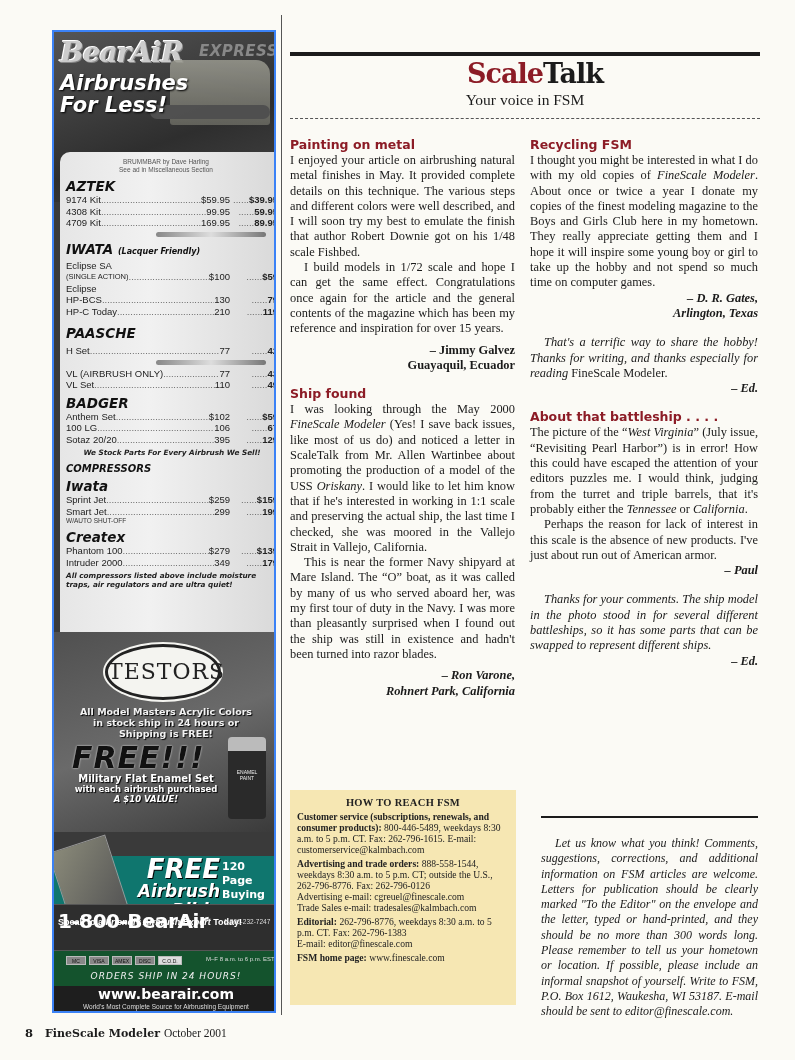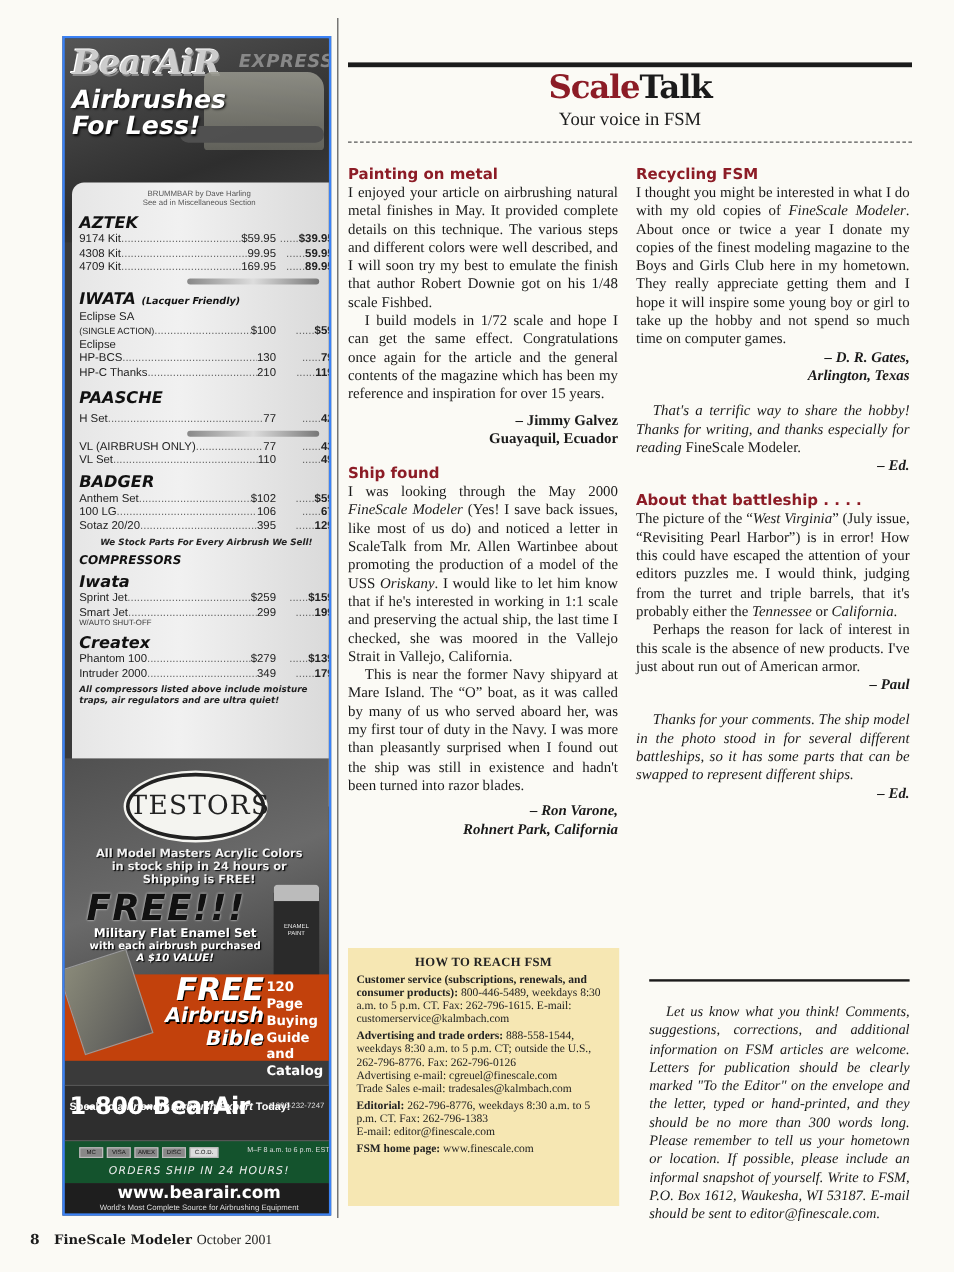--- a/index.html
+++ b/index.html
@@ -29,21 +29,21 @@
   .note { font-family: "DejaVu Sans", sans-serif; font-weight: bold; font-style: italic; font-size: 7.3px; line-height: 9px; text-align: center; margin-top: 3px; }
   .testors-area { position: absolute; left: 0; top: 600px; width: 224px; height: 200px; background: linear-gradient(160deg,#505050,#6a6a6a 50%,#3a3a3a); }
   .testors-oval { position: absolute; left: 51px; top: 12px; width: 116px; height: 56px; border-radius: 50%; background: #f4f4f0; border: 3px solid #222; box-shadow: 0 0 0 2px #f4f4f0; text-align: center; font-family: "DejaVu Serif", serif; font-size: 22px; line-height: 50px; color: #222; letter-spacing: 1px; }
   .testors-text { position: absolute; left: 0; top: 74px; width: 224px; text-align: center; font-family: "DejaVu Sans", sans-serif; font-weight: bold; font-size: 9.5px; line-height: 11px; color: #f2f2f2; text-shadow: 1px 1px 1px #000; }
   .free { position: absolute; left: 18px; top: 108px; font-family: "DejaVu Sans", sans-serif; font-weight: bold; font-style: italic; font-size: 30px; color: #111; text-shadow: 0 0 2px #fff; letter-spacing: 1px; }
   .enamel { position: absolute; left: 12px; top: 142px; width: 160px; text-align: center; font-family: "DejaVu Sans", sans-serif; font-weight: bold; font-size: 8.5px; line-height: 10px; color: #fff; text-shadow: 1px 1px 1px #000; }
   .enamel .big { font-size: 10px; }
   .enamel .val { font-style: italic; }
   .jar { position: absolute; right: 12px; top: 105px; width: 38px; height: 82px; background: #2a2a2a; border-radius: 4px; border-top: 14px solid #bbb; }
   .jar span { position: absolute; left: 4px; top: 18px; width: 30px; font-family: "Liberation Sans", sans-serif; font-size: 5px; color: #eee; text-align: center; line-height: 6px; }
-  .bible-area { position: absolute; left: 0; top: 780px; width: 224px; height: 72px; background: #c2410c; }
+  .bible-area { position: absolute; left: 0; top: 824px; width: 224px; height: 72px; background: #0f766e; }
   .bible-book { position: absolute; left: 4px; top: -14px; width: 60px; height: 74px; background: linear-gradient(135deg,#8b8b7a,#555); transform: rotate(-18deg); border: 1px solid #999; }
   .bible-free { position: absolute; left: 80px; top: 0px; text-align: right; width: 86px; font-family: "DejaVu Sans", sans-serif; font-weight: bold; font-style: italic; color: #fff; text-shadow: 1px 1px 0 #000; }
   .bible-free .f1 { font-size: 26px; line-height: 26px; }
   .bible-free .f2 { font-size: 17px; line-height: 19px; }
   .bible-side { position: absolute; left: 168px; top: 4px; font-family: "DejaVu Sans", sans-serif; font-weight: bold; font-size: 11px; line-height: 14px; color: #fff; }
   .phone-area { position: absolute; left: 0; top: 872px; width: 224px; height: 46px; background: #2e2e2e; border-top: 1px solid #555; }
   .phone-big { position: absolute; left: 4px; top: 4px; font-family: "DejaVu Sans", sans-serif; font-weight: bold; font-size: 20px; color: #fff; letter-spacing: -0.5px; }
   .phone-small { position: absolute; left: 170px; top: 13px; font-family: "Liberation Sans", sans-serif; font-size: 6.5px; color: #ddd; }
   .speak { position: absolute; left: 4px; top: 12px; font-family: Liberation Sans, sans-serif; font-weight: bold; font-size: 9px; color: #fff; white-space: nowrap; }
   .speak i { font-style: italic; }
@@ -52,21 +52,21 @@
   .card { width: 20px; height: 9px; background: #888; border: 1px solid #bbb; font-size: 5px; color: #111; text-align: center; line-height: 8px; font-family: "Liberation Sans", sans-serif; }
   .hours { position: absolute; left: 152px; top: 5px; font-family: "Liberation Sans", sans-serif; font-size: 6px; color: #ddd; }
   .ship24 { position: absolute; left: 0; top: 20px; width: 224px; text-align: center; font-family: "DejaVu Sans", sans-serif; font-style: italic; font-size: 9px; color: #eee; letter-spacing: 1px; }
   .url-area { position: absolute; left: 0; top: 954px; width: 224px; height: 29px; background: #1e1e1e; text-align: center; }
   .url { font-family: "DejaVu Sans", sans-serif; font-weight: bold; font-size: 14px; color: #fff; line-height: 17px; }
   .tagline { font-family: "Liberation Sans", sans-serif; font-size: 6.5px; color: #ddd; }
 
   
   .vrule { position: absolute; left: 281px; top: 15px; width: 1px; height: 1000px; background: #555; }
   .top-bar { position: absolute; left: 290px; top: 52px; width: 470px; height: 4px; background: #1b1b1b; }
-  .title { position: absolute; left: 290px; top: 58px; width: 470px; text-align: center; font-family: "DejaVu Serif", serif; font-weight: bold; font-size: 27px; letter-spacing: -1px; }
+  .title { position: absolute; left: 300px; top: 58px; width: 470px; text-align: center; font-family: "DejaVu Serif", serif; font-weight: bold; font-size: 27px; letter-spacing: -1px; }
   .title .scale { color: #8c1c26; }
   .title .talk { color: #1b1b1b; }
   .subtitle { position: absolute; left: 290px; top: 91px; width: 470px; text-align: center; font-size: 15.5px; color: #1b1b1b; }
   .dash { position: absolute; left: 290px; top: 118px; width: 470px; border-top: 1px dashed #555; }
 
   .col { position: absolute; font-size: 12.4px; line-height: 15.3px; text-align: justify; }
   .col1 { left: 290px; top: 138px; width: 225px; }
   .col2 { left: 530px; top: 138px; width: 228px; }
   .hd { font-family: "DejaVu Sans", sans-serif; font-weight: bold; font-size: 12.5px; color: #8c1c26; line-height: 14px; margin-bottom: 1px; text-align: left; }
   .p { text-indent: 0; }
@@ -142,21 +142,21 @@
     <div class="prow">
         <span class="n">Eclipse</span>
       </div>
     <div class="prow">
         <span class="n">HP-BCS</span>
         <span class="d"></span>
         <span class="o">130</span>
         <span class="s">79</span>
       </div>
     <div class="prow">
-        <span class="n">HP-C Thanks</span>
+        <span class="n">HP-C Today</span>
         <span class="d"></span>
         <span class="o">210</span>
         <span class="s">119</span>
       </div>
 
     <div class="brand" style="margin-top:8px">PAASCHE</div>
     <div class="prow" style="margin-top:4px">
         <span class="n">H Set</span>
         <span class="d"></span>
         <span class="o">77</span>

